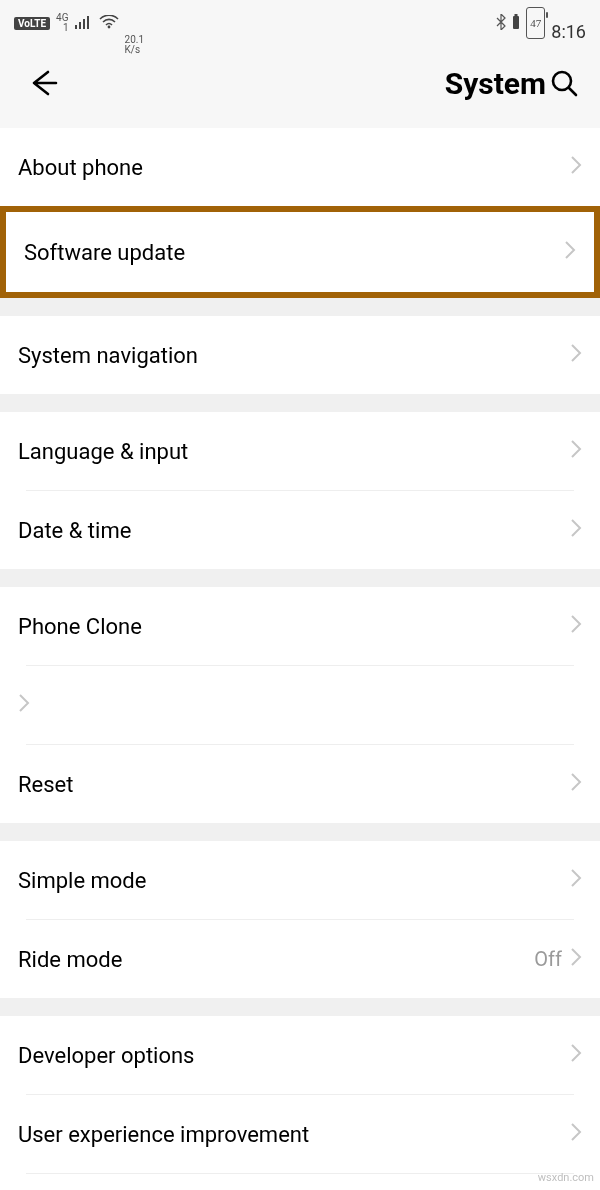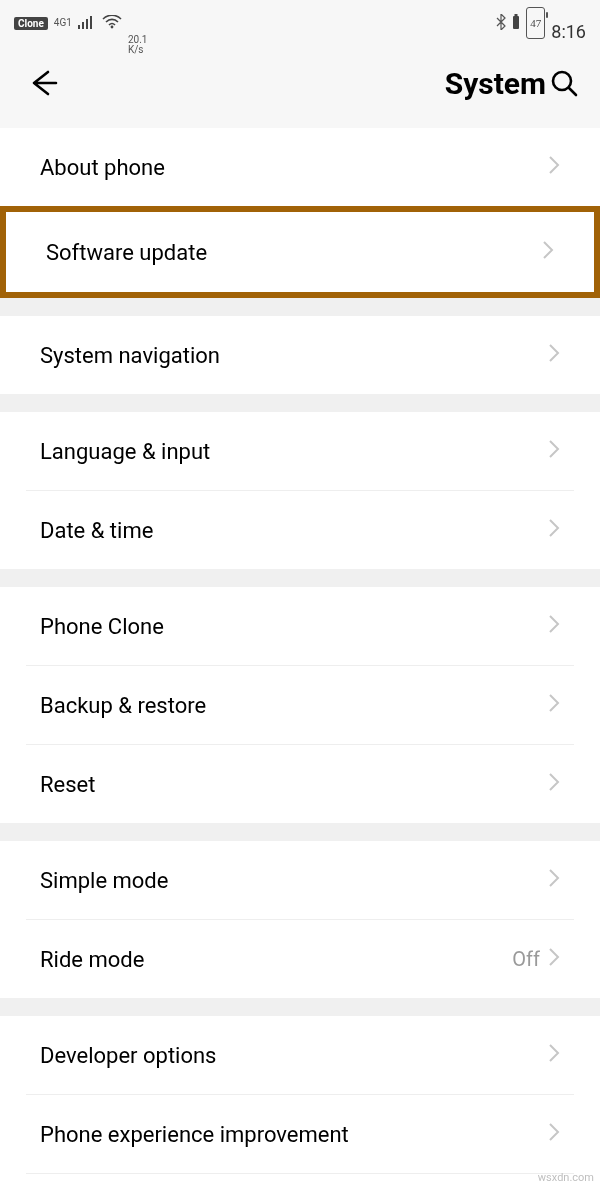--- a/index.html
+++ b/index.html
@@ -65,21 +65,21 @@
     font-weight: 700;
     flex: 1;
   }
   .icon-btn { width: 36px; height: 36px; display:flex; align-items:center; justify-content:center; }
   .list { background: #fff; }
   .group-gap { height: 18px; background: #f0f0f0; }
   .row {
     display: flex;
     align-items: center;
     height: 78px;
-    padding: 0 40px;
+    padding: 0 18px;
     background: #fff;
     font-size: 22px;
   }
   .row .label { flex: 1; }
   .row .value { color: #9a9a9a; font-size: 20px; margin-right: 8px; }
   .chev { color: #c6c6c6; }
   .divider {
     height: 1px;
     background: #eee;
     margin: 0 26px;
@@ -94,22 +94,22 @@
     bottom: 6px;
     font-size: 11px;
     color: #bfbfbf;
   }
 </style>
 </head>
 <body>
 
 <div class="statusbar">
   <div class="sb-left">
-    <span class="volte">Clone</span>
-    <span style="display:flex;flex-direction:row;line-height:1;align-items:flex-end;">
+    <span class="volte">VoLTE</span>
+    <span style="display:flex;flex-direction:column;line-height:1;align-items:flex-end;">
       <span class="sb-small">4G</span>
       <span class="sb-small">1</span>
     </span>
     <span class="signal">
       <svg width="18" height="14" viewBox="0 0 18 14">
           <g fill="#444">
             <rect x="0" y="10" width="2" height="4"></rect>
             <rect x="4" y="7" width="2" height="7"></rect>
             <rect x="8" y="4" width="2" height="10"></rect>
             <rect x="12" y="1" width="2" height="13"></rect>
@@ -206,21 +206,20 @@
   <div class="group-gap"></div>
 
   <div class="row">
     <span class="label">Phone Clone</span>
     <span class="chev"><svg width="12" height="20" viewBox="0 0 12 20">
           <path d="M2 2 L10 10 L2 18" stroke="currentColor" stroke-width="2" fill="none"></path>
         </svg></span>
   </div>
   <div class="divider"></div>
   <div class="row">
-    <span class="label">Backup &amp; restore</span>
     <span class="chev"><svg width="12" height="20" viewBox="0 0 12 20">
           <path d="M2 2 L10 10 L2 18" stroke="currentColor" stroke-width="2" fill="none"></path>
         </svg></span>
   </div>
   <div class="divider"></div>
   <div class="row">
     <span class="label">Reset</span>
     <span class="chev"><svg width="12" height="20" viewBox="0 0 12 20">
           <path d="M2 2 L10 10 L2 18" stroke="currentColor" stroke-width="2" fill="none"></path>
         </svg></span>
@@ -246,21 +245,21 @@
   <div class="group-gap"></div>
 
   <div class="row">
     <span class="label">Developer options</span>
     <span class="chev"><svg width="12" height="20" viewBox="0 0 12 20">
           <path d="M2 2 L10 10 L2 18" stroke="currentColor" stroke-width="2" fill="none"></path>
         </svg></span>
   </div>
   <div class="divider"></div>
   <div class="row">
-    <span class="label">Phone experience improvement</span>
+    <span class="label">User experience improvement</span>
     <span class="chev"><svg width="12" height="20" viewBox="0 0 12 20">
           <path d="M2 2 L10 10 L2 18" stroke="currentColor" stroke-width="2" fill="none"></path>
         </svg></span>
   </div>
   <div class="divider"></div>
   <div class="row" style="height:56px">
     <span class="label">Certification logos</span>
     <span class="chev"><svg width="12" height="20" viewBox="0 0 12 20">
           <path d="M2 2 L10 10 L2 18" stroke="currentColor" stroke-width="2" fill="none"></path>
         </svg></span>

